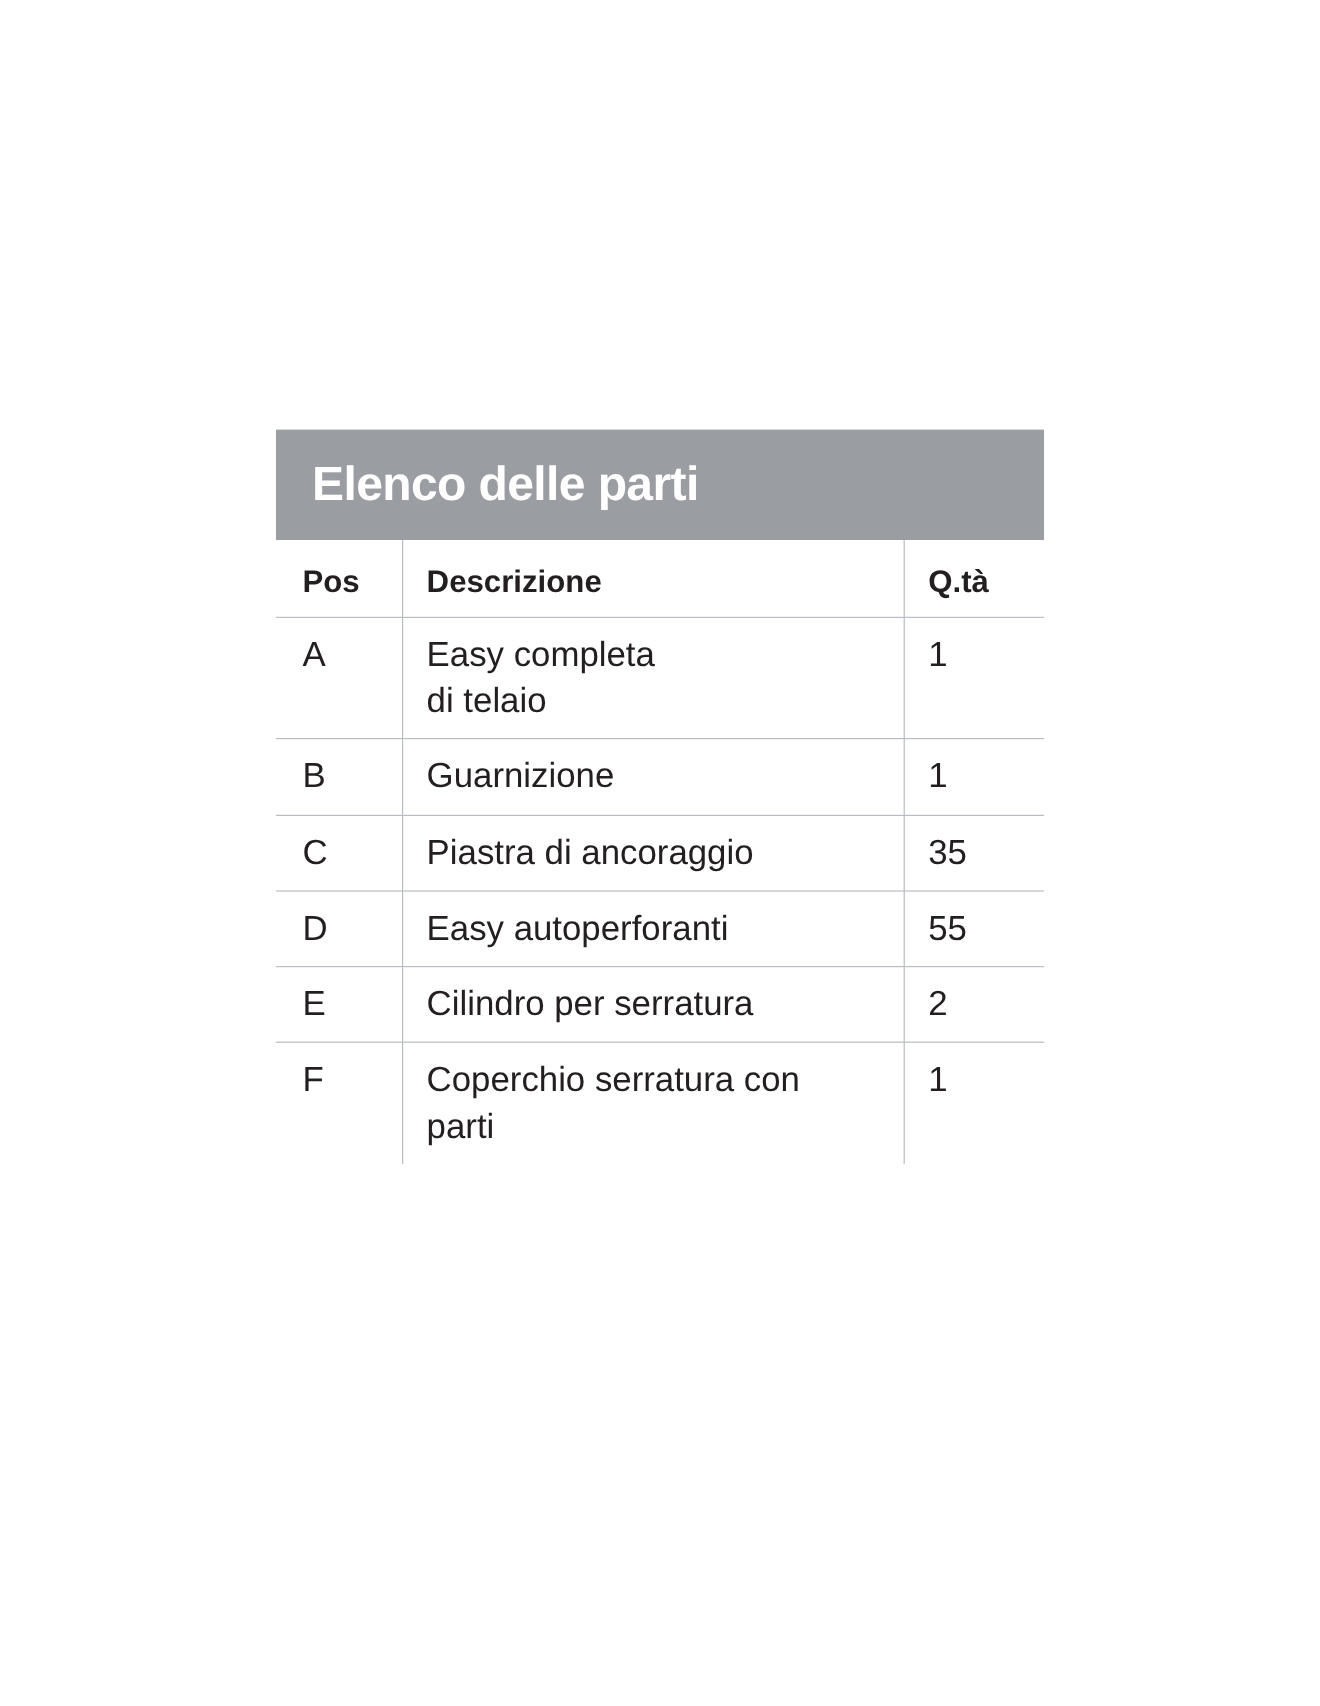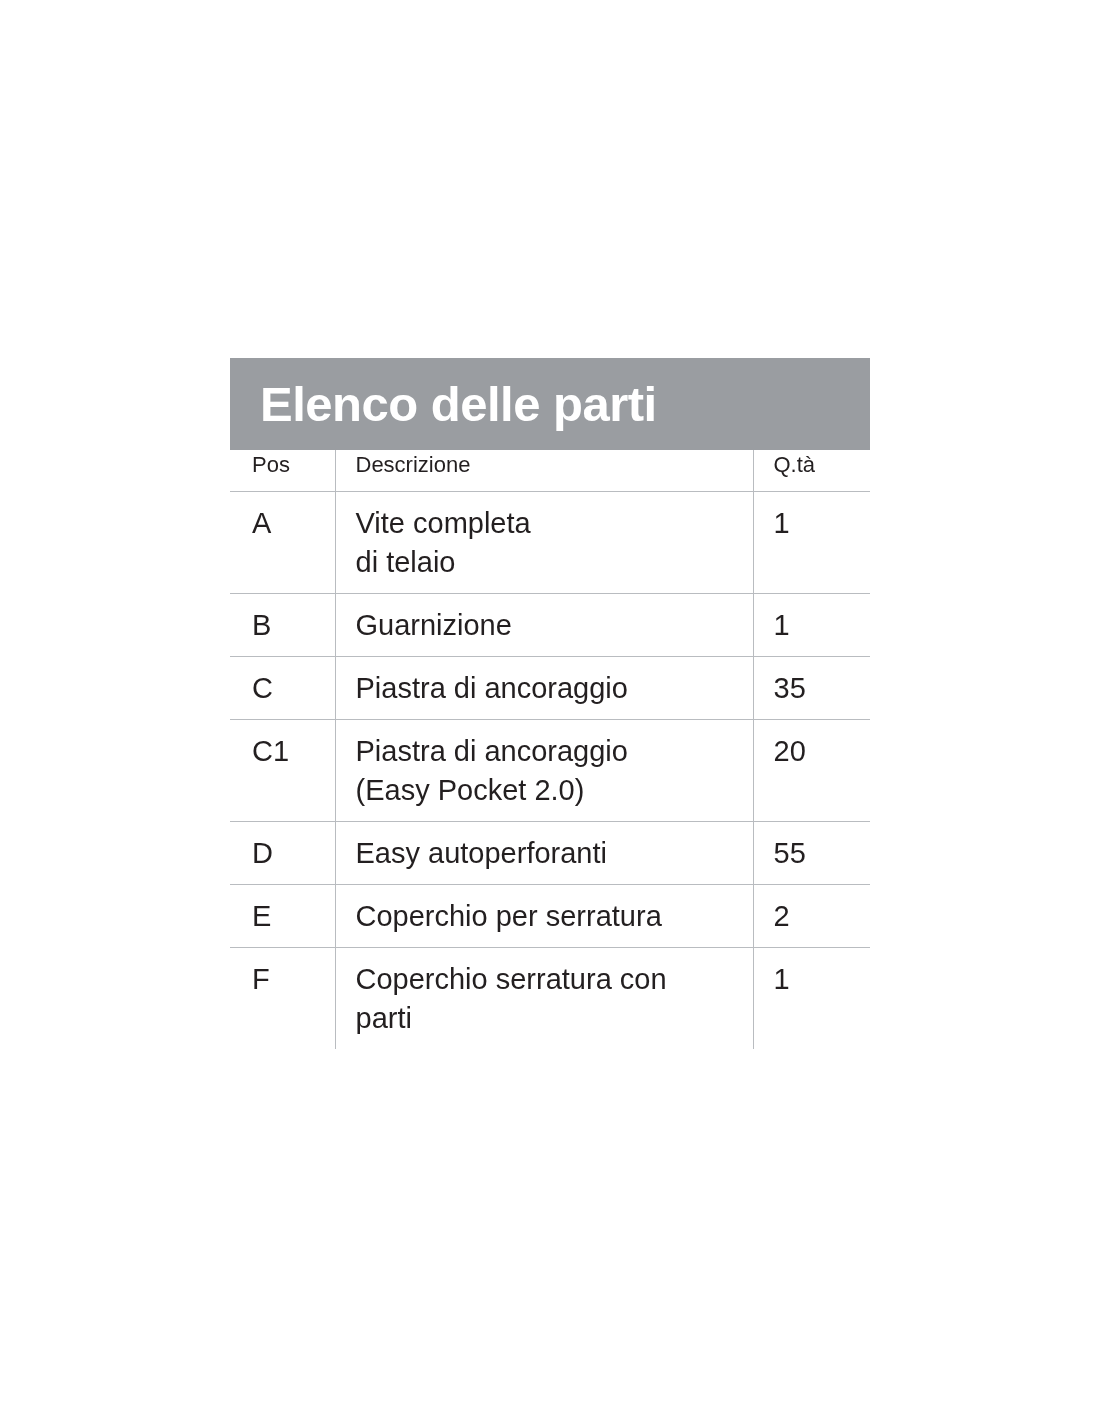--- a/index.html
+++ b/index.html
@@ -26,21 +26,21 @@
   .panel-header {
     background: #9a9da1;
     height: 92px;
     display: flex;
     align-items: center;
     padding-left: 30px;
     box-sizing: border-box;
   }
   .panel-header-title {
     color: #ffffff;
-    font-size: 49px;
+    font-size: 40px;
     font-weight: bold;
     letter-spacing: -0.5px;
     line-height: 1;
   }
 
   table.parts-table {
     width: 100%;
     border-collapse: collapse;
     table-layout: fixed;
   }
@@ -52,24 +52,24 @@
   table.parts-table th,
   table.parts-table td {
     vertical-align: top;
     padding: 12px 0 12px 0;
     border-bottom: 1.5px solid #b9bcc0;
     font-weight: normal;
     text-align: left;
   }
 
   table.parts-table thead th {
-    font-weight: normal;
-    font-size: 22px;
+    font-weight: bold;
+    font-size: 26px;
     line-height: 1.15;
-    padding-top: 2px;
+    padding-top: 20px;
     padding-bottom: 14px;
   }
 
   table.parts-table tbody td {
     font-size: 29px;
     line-height: 1.32;
   }
 
   .cell-pos {
     padding-left: 22px !important;
@@ -115,21 +115,21 @@
         <th class="cell-pos">Pos</th>
         <th class="cell-desc">Descrizione</th>
         <th class="cell-qty">Q.tà</th>
       </tr>
     </thead>
     <tbody>
 
       <tr>
         <td class="cell-pos">A</td>
         <td class="cell-desc">
-          <span class="line2">Vite completa</span>
+          <span class="line2">Easy completa</span>
           <span class="line2">di telaio</span>
         </td>
         <td class="cell-qty">1</td>
       </tr>
 
       <tr>
         <td class="cell-pos">B</td>
         <td class="cell-desc">
           <span class="line2">Guarnizione</span>
         </td>
@@ -137,41 +137,33 @@
       </tr>
 
       <tr>
         <td class="cell-pos">C</td>
         <td class="cell-desc">
           <span class="line2">Piastra di ancoraggio</span>
         </td>
         <td class="cell-qty">35</td>
       </tr>
 
-      <tr>
-        <td class="cell-pos">C1</td>
-        <td class="cell-desc">
-          <span class="line2">Piastra di ancoraggio</span>
-          <span class="line2">(Easy Pocket 2.0)</span>
-        </td>
-        <td class="cell-qty">20</td>
-      </tr>
 
       <tr>
         <td class="cell-pos">D</td>
         <td class="cell-desc">
           <span class="line2">Easy autoperforanti</span>
         </td>
         <td class="cell-qty">55</td>
       </tr>
 
       <tr>
         <td class="cell-pos">E</td>
         <td class="cell-desc">
-          <span class="line2">Coperchio per serratura</span>
+          <span class="line2">Cilindro per serratura</span>
         </td>
         <td class="cell-qty">2</td>
       </tr>
 
       <tr>
         <td class="cell-pos">F</td>
         <td class="cell-desc">
           <span class="line2">Coperchio serratura con</span>
           <span class="line2">parti</span>
         </td>

